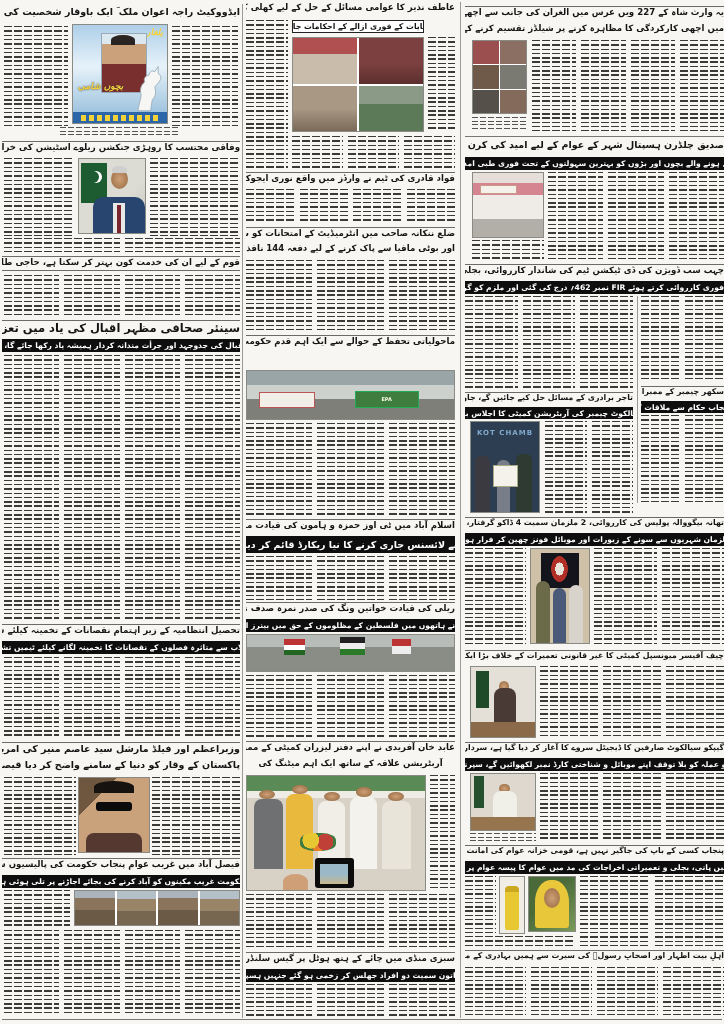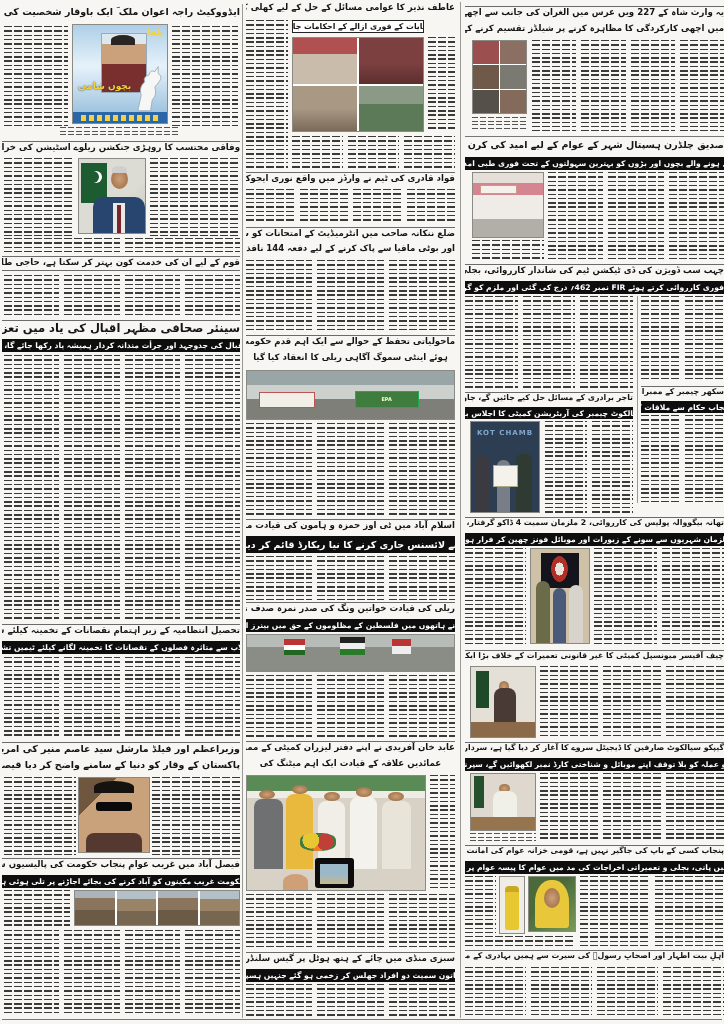--- a/index.html
+++ b/index.html
@@ -115,21 +115,21 @@
 <div id="page">
 
   <div class="vr" style="left:242px;top:4px;height:1014px;"></div>
   <div class="vr" style="left:460px;top:2px;height:1016px;"></div>
   <div class="vr" style="left:637px;top:296px;height:207px;"></div>
   <div class="hrr" style="left:465px;top:136px;width:259px;"></div>
   <div class="hrr" style="left:2px;top:1019px;width:720px;"></div>
 
   <div class="h s10 nr" style="left:4px;top:6px;width:236px;height:16px;">ایڈووکیٹ راجہ اعوان ملک ؔ ایک باوقار شخصیت کی سالگرہ ۔۔۔۔۔۔ یلغار فیصل شامی</div>
 
-  <div class="ph poster" style="left:72px;top:24px;width:96px;height:100px;">
+  <div class="ph poster" style="left:72px;top:24px;width:96px;height:100px;font-style:italic;">
     <span class="pword">یلغار</span>
     <div class="pportrait"></div>
     <div class="phair"></div>
     <span class="pname">بچوں شامی</span>
     <svg width="34" height="52" viewBox="0 0 40 60">
       <path d="M8 58 L12 40 Q9 30 16 24 Q14 18 21 16 Q23 9 28 12 L32 6 L32 14 Q38 18 33 24 L28 30 Q31 40 25 45 L23 58 Z" fill="#f6f6f4" stroke="#9aabb8" stroke-width="1"></path>
     </svg>
     <div class="pband"></div>
     <div class="pbandt"></div>
   </div>
@@ -232,21 +232,20 @@
 
   <div class="h s9" style="left:246px;top:227px;width:209px;height:14px;">ضلع ننکانہ صاحب میں انٹرمیڈیٹ کے امتحانات کو شفاف بنانے</div>
   <div class="h s9 nr" style="left:246px;top:243px;width:209px;height:14px;">اور بوٹی مافیا سے پاک کرنے کے لیے دفعہ 144 نافذ کر دی گئی ہے</div>
   <div class="cols" style="left:246px;top:260px;width:209px;height:72px;">
     <div class="tx"></div>
     <div class="tx"></div>
     <div class="tx"></div>
   </div>
 
   <div class="h s9" style="left:246px;top:335px;width:209px;height:15px;">ماحولیاتی تحفظ کے حوالے سے ایک اہم قدم حکومت</div>
-  <div class="h s9 nr" style="left:246px;top:352px;width:209px;height:15px;">ہوئے اینٹی سموگ آگاہی ریلی کا انعقاد کیا گیا</div>
   <div class="ph rally1" style="left:246px;top:370px;width:209px;height:50px;">
     <div class="bl"></div>
     <div class="br">EPA</div>
   </div>
   <div class="cols" style="left:246px;top:423px;width:209px;height:93px;">
     <div class="tx"></div>
     <div class="tx"></div>
     <div class="tx"></div>
   </div>
 
@@ -265,21 +264,21 @@
     <div class="f2"></div>
     <div class="f3"></div>
   </div>
   <div class="cols" style="left:246px;top:675px;width:209px;height:63px;">
     <div class="tx"></div>
     <div class="tx"></div>
     <div class="tx"></div>
   </div>
 
   <div class="h s9" style="left:246px;top:741px;width:209px;height:15px;">عابد خان آفریدی نے اپنے دفتر لیزران کمیٹی کے ممبران اور</div>
-  <div class="h s9 nr" style="left:246px;top:758px;width:209px;height:15px;">عمائدین علاقہ کے قیادت ایک اہم میٹنگ کی</div>
+  <div class="h s9 nr" style="left:246px;top:758px;width:209px;height:15px;">آربٹریشن علاقہ کے ساتھ ایک اہم میٹنگ کی</div>
   <div class="ph gift" style="left:246px;top:775px;width:180px;height:116px;">
     <div class="p1"></div>
     <div class="p2"></div>
     <div class="p3"></div>
     <div class="p4"></div>
     <div class="p5"></div>
     <div class="fc" style="bottom:80%;left:7%;"></div>
     <div class="fc" style="bottom:84%;left:25%;"></div>
     <div class="fc" style="bottom:78%;left:43%;"></div>
     <div class="fc" style="bottom:82%;left:61%;"></div>

